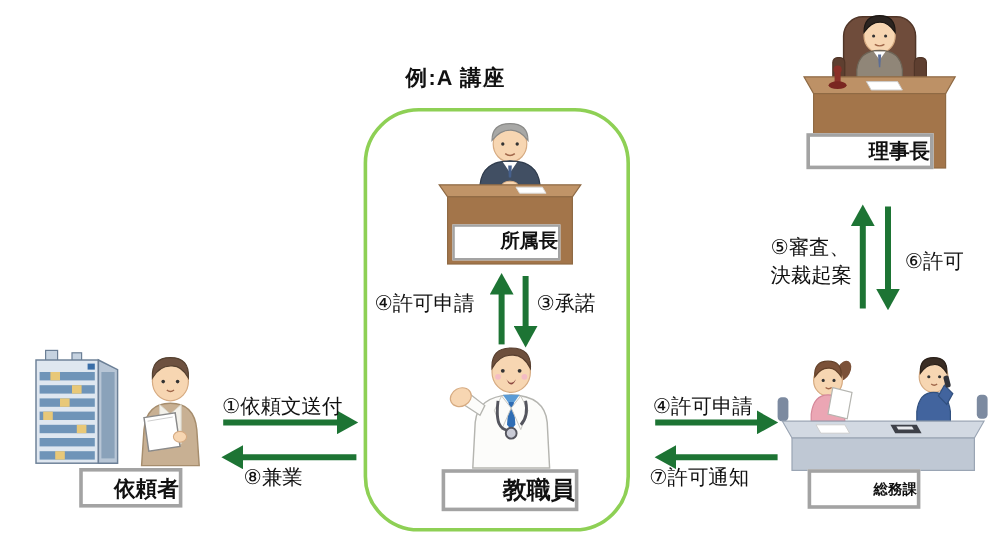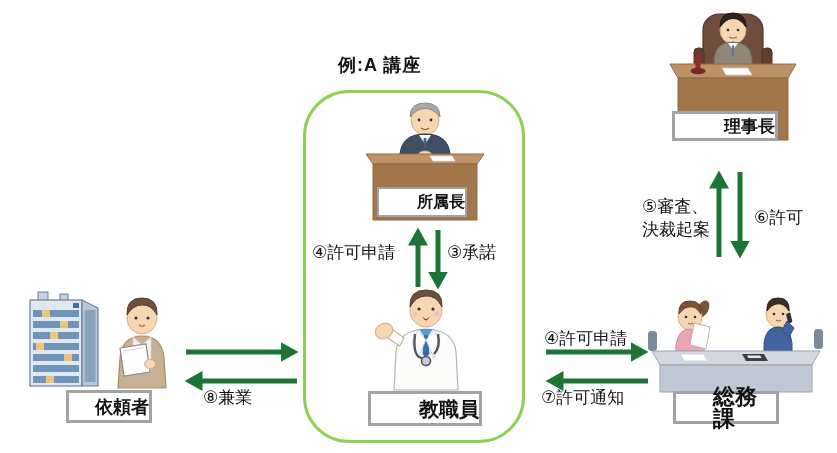--- a/index.html
+++ b/index.html
@@ -18,21 +18,21 @@
   }
   .fig{position:absolute;}
   .node-label{
     position:absolute;background:#fff;border:3px solid #a3a3a3;box-sizing:border-box;
     display:flex;align-items:center;justify-content:flex-end;
     font-weight:bold;z-index:5;line-height:1;
   }
   .node-label.depthead{left:377px;top:187px;width:90px;height:30px;font-size:16px;border-width:2px;}
   .node-label.staff{left:368px;top:391px;width:114px;height:35px;font-size:20px;}
   .node-label.chairman{left:672px;top:111px;width:106px;height:30px;font-size:17px;}
-  .node-label.ga{left:673px;top:391px;width:106px;height:33px;font-size:22px;padding-left:37px;}
+  .node-label.ga{left:673px;top:391px;width:94px;height:33px;font-size:12px;padding-left:37px;}
   .node-label.requester{left:66px;top:390px;width:86px;height:33px;font-size:18px;}
   .arrows-overlay{position:absolute;left:0;top:0;z-index:4;pointer-events:none;}
   .arrow-line{stroke:var(--arrow-green,#1d7434);stroke-width:5;}
   .arrow-head{fill:var(--arrow-green,#1d7434);}
   .flow-label{
     position:absolute;font-size:17px;color:#111;white-space:nowrap;z-index:6;
     line-height:23px;
   }
   .flow-label .l1,.flow-label .l2{display:block;}
   .flow-label .l2{}
@@ -217,20 +217,21 @@
     <line class="arrow-line" x1="186" y1="352" x2="283" y2="352" marker-end="url(#ah)"></line>
     <line class="arrow-line" x1="297" y1="381" x2="200" y2="381" marker-end="url(#ah)"></line>
     <line class="arrow-line" x1="418" y1="287" x2="418" y2="243" marker-end="url(#ah)"></line>
     <line class="arrow-line" x1="438" y1="230" x2="438" y2="274" marker-end="url(#ah)"></line>
     <line class="arrow-line" x1="546" y1="352" x2="633" y2="352" marker-end="url(#ah)"></line>
     <line class="arrow-line" x1="648" y1="381" x2="561" y2="381" marker-end="url(#ah)"></line>
     <line class="arrow-line" x1="719" y1="257" x2="719" y2="186" marker-end="url(#ah)"></line>
     <line class="arrow-line" x1="740" y1="172" x2="740" y2="243" marker-end="url(#ah)"></line>
   </svg>
 
+  <div class="flow-label fl-step1">①依頼文送付</div>
   <div class="flow-label fl-step8">⑧兼業</div>
   <div class="flow-label fl-step2">④許可申請</div>
   <div class="flow-label fl-step3">③承諾</div>
   <div class="flow-label fl-step4">④許可申請</div>
   <div class="flow-label fl-step7">⑦許可通知</div>
   <div class="flow-label fl-step5">
     <span class="l1">⑤審査、</span>
     <span class="l2">決裁起案</span>
   </div>
   <div class="flow-label fl-step6">⑥許可</div>

